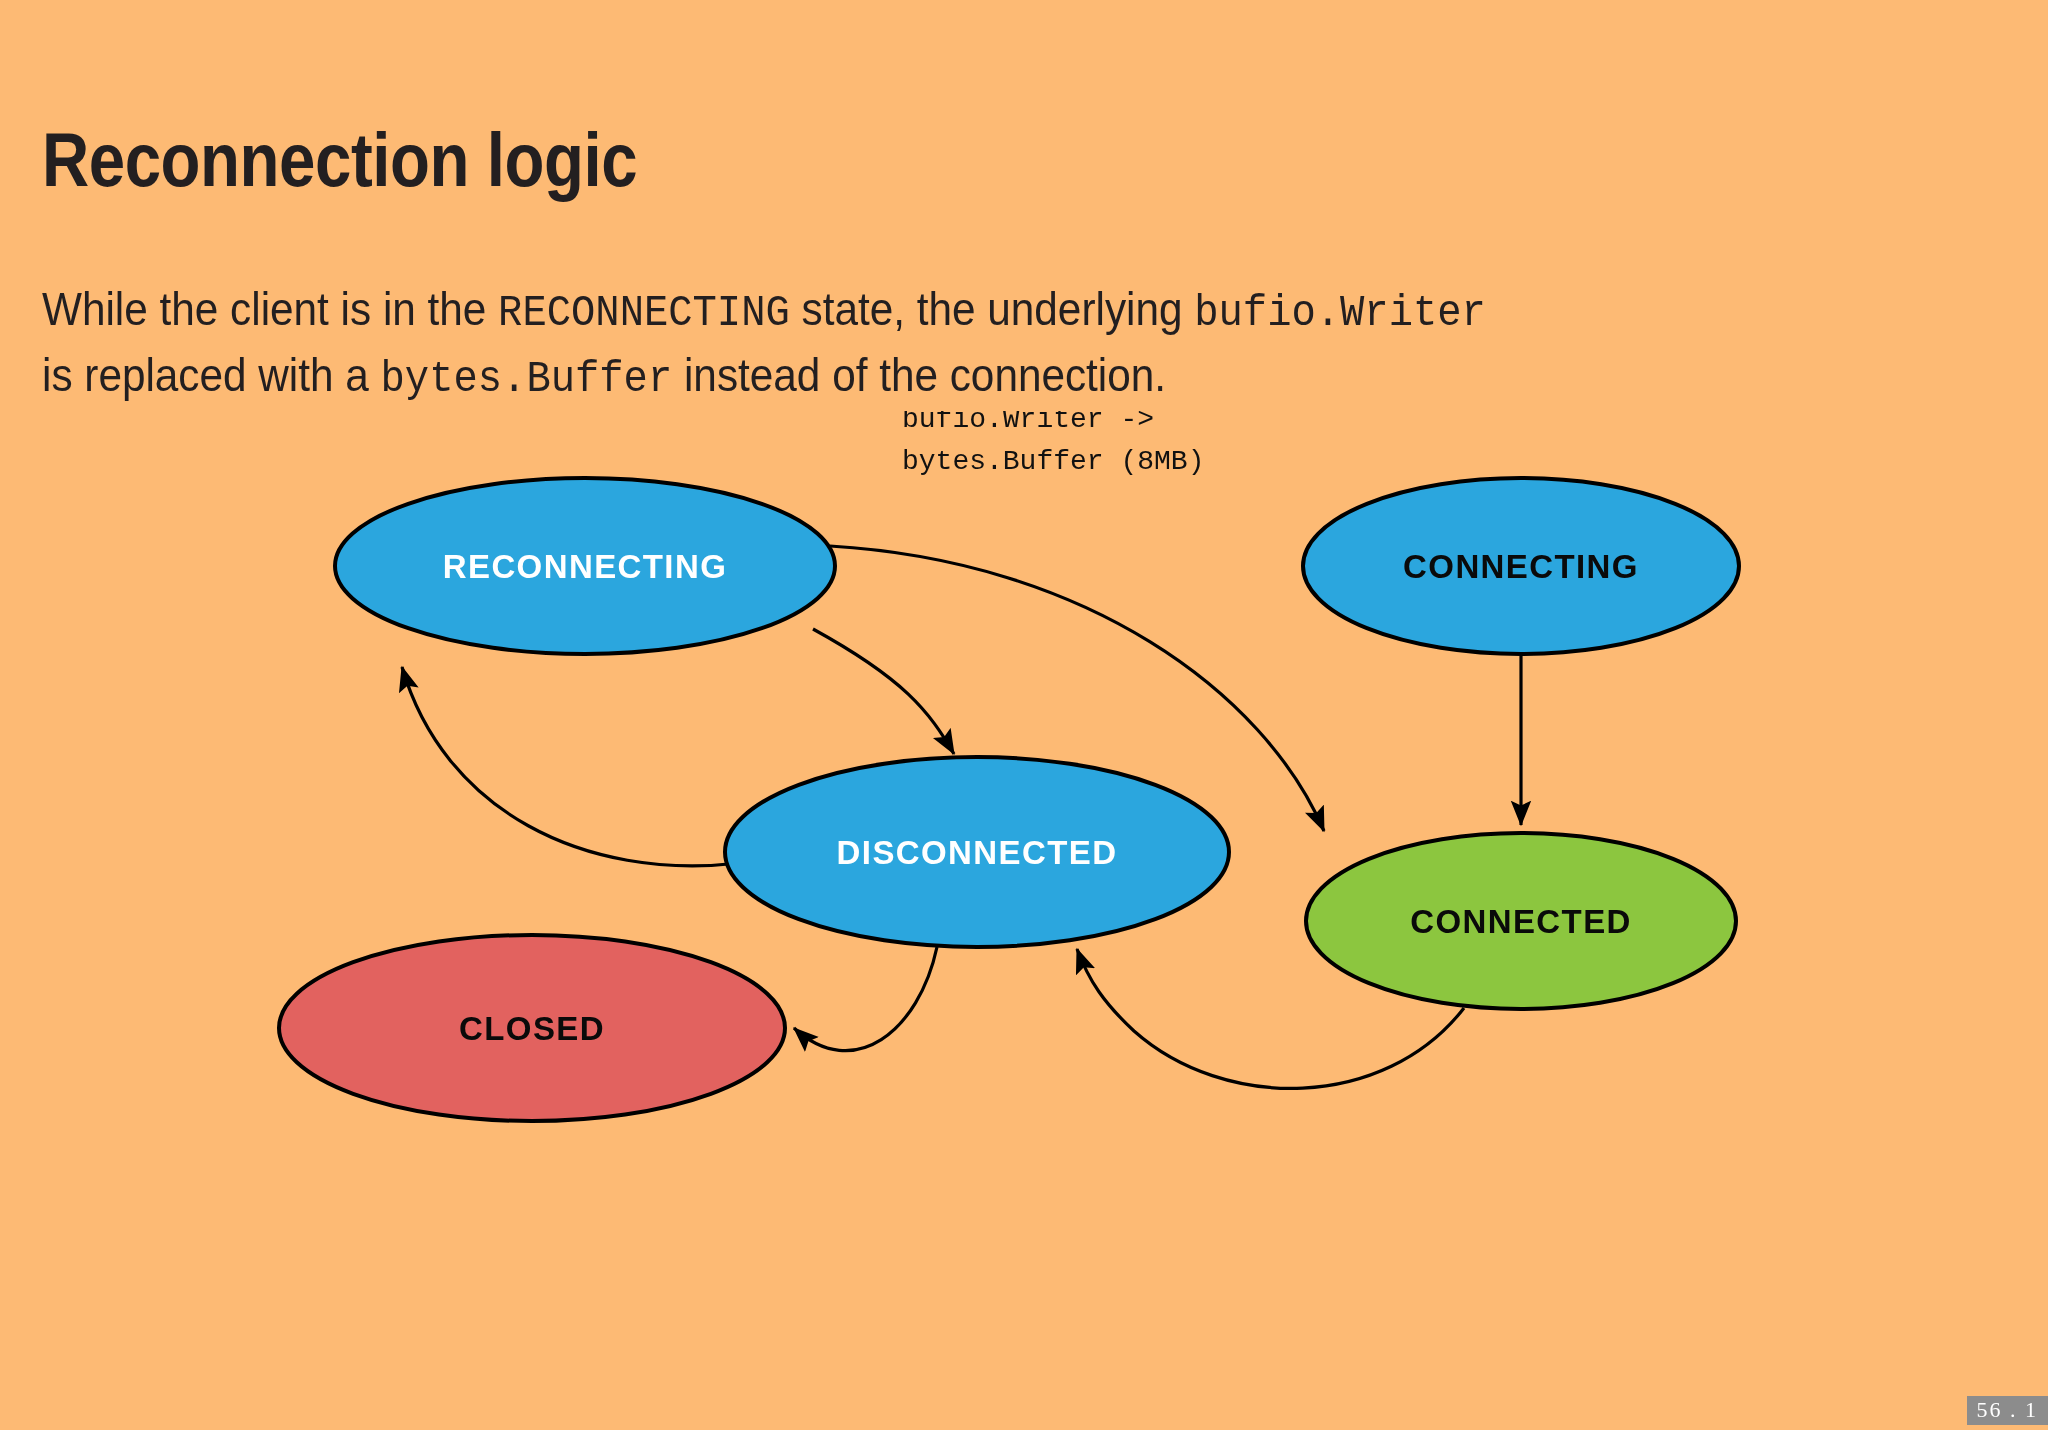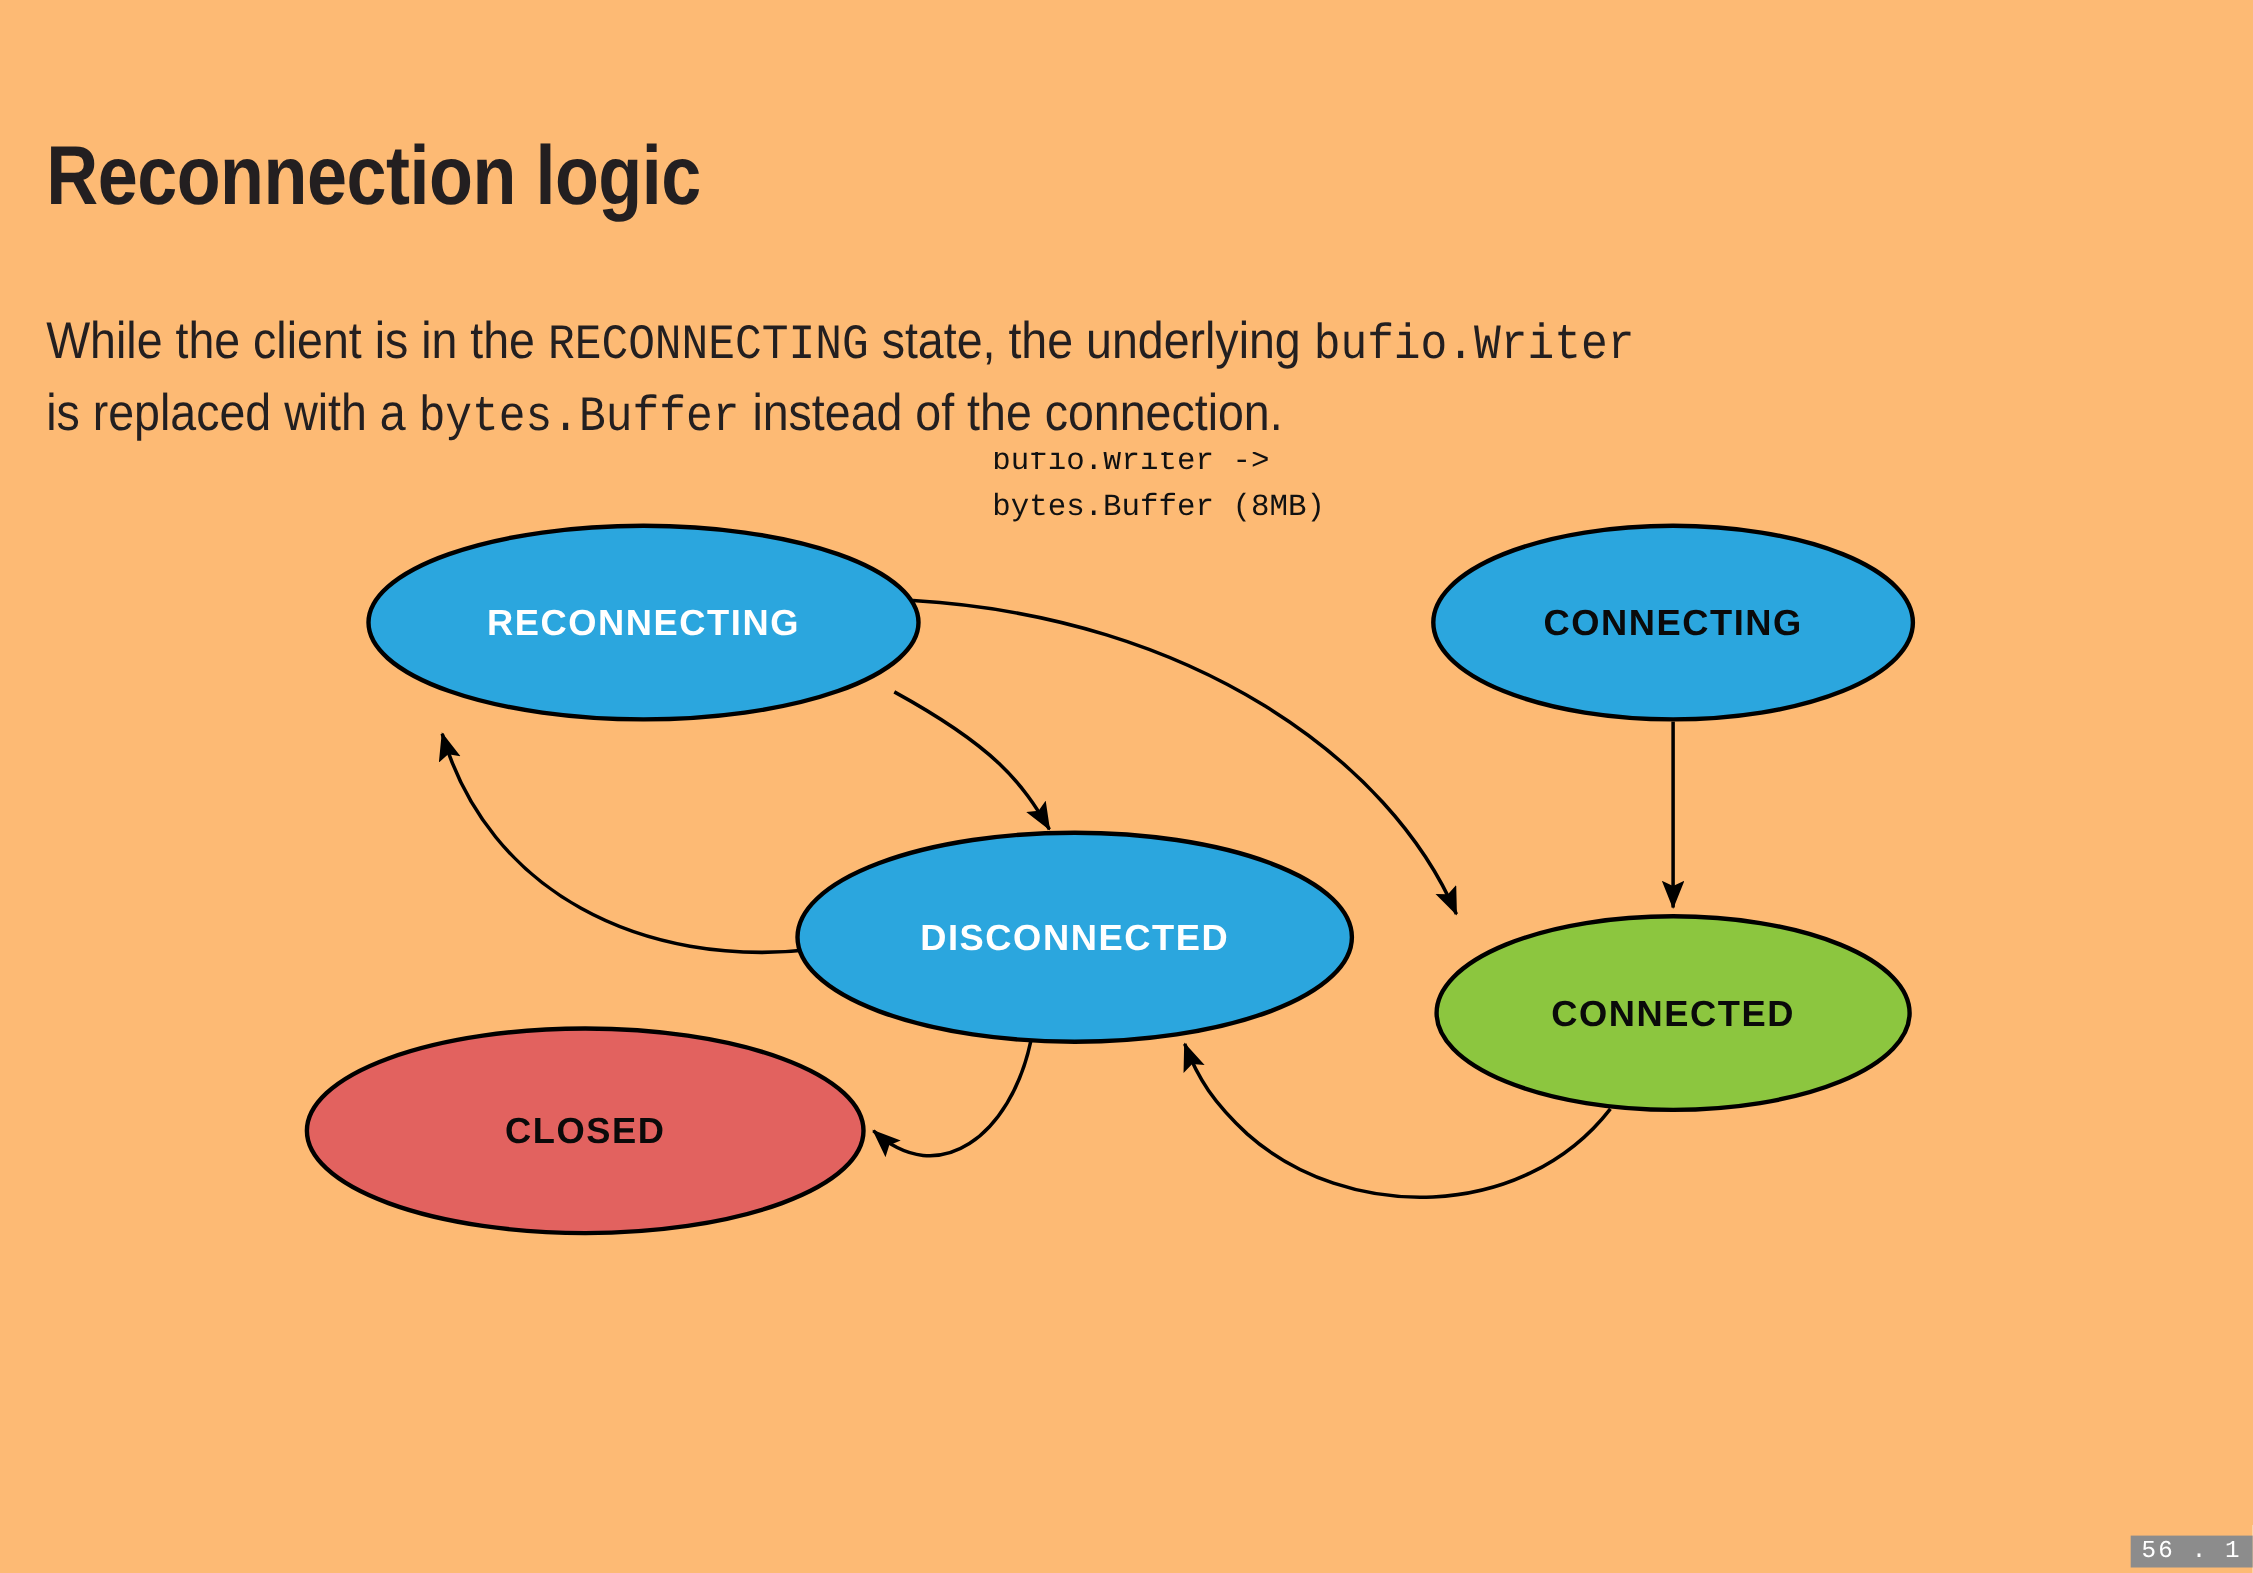--- a/index.html
+++ b/index.html
@@ -76,21 +76,21 @@
     font-size: 28px;
     fill: #111111;
   }
 
   .page-badge {
     position: absolute;
     right: 0px;
     top: 1396px;
     background: #8c8c8c;
     color: #ffffff;
-    font-family: Liberation Mono, monospace;
+    font-family: Liberation Serif, serif;
     font-size: 22px;
     letter-spacing: 2px;
     padding: 3px 10px 4px 10px;
     line-height: 1;
   }
 </style>
 </head>
 <body>
 
 <div class="slide">

